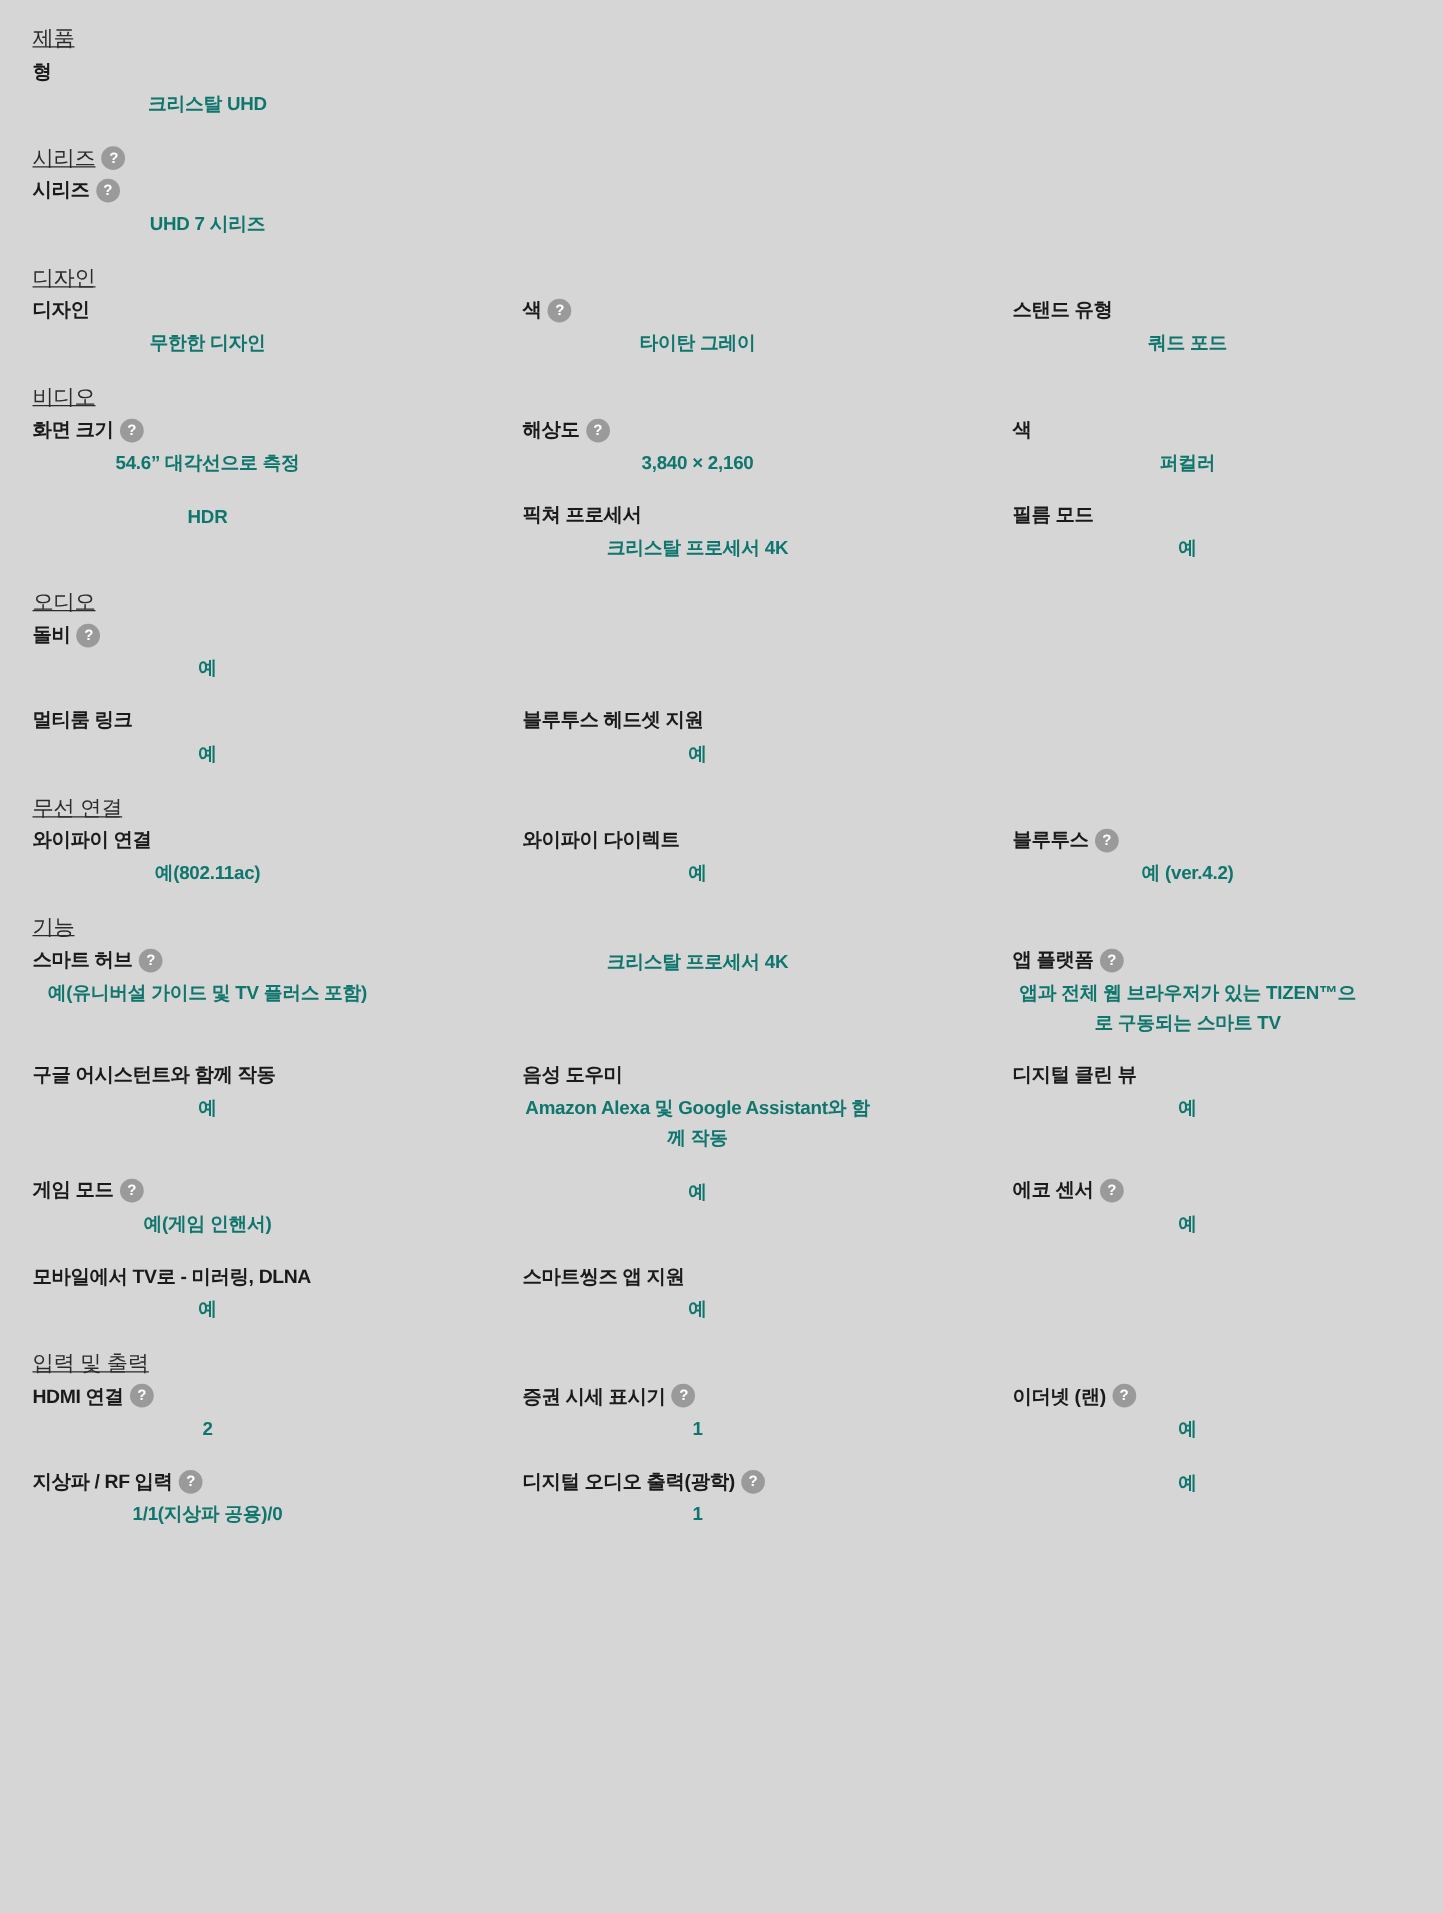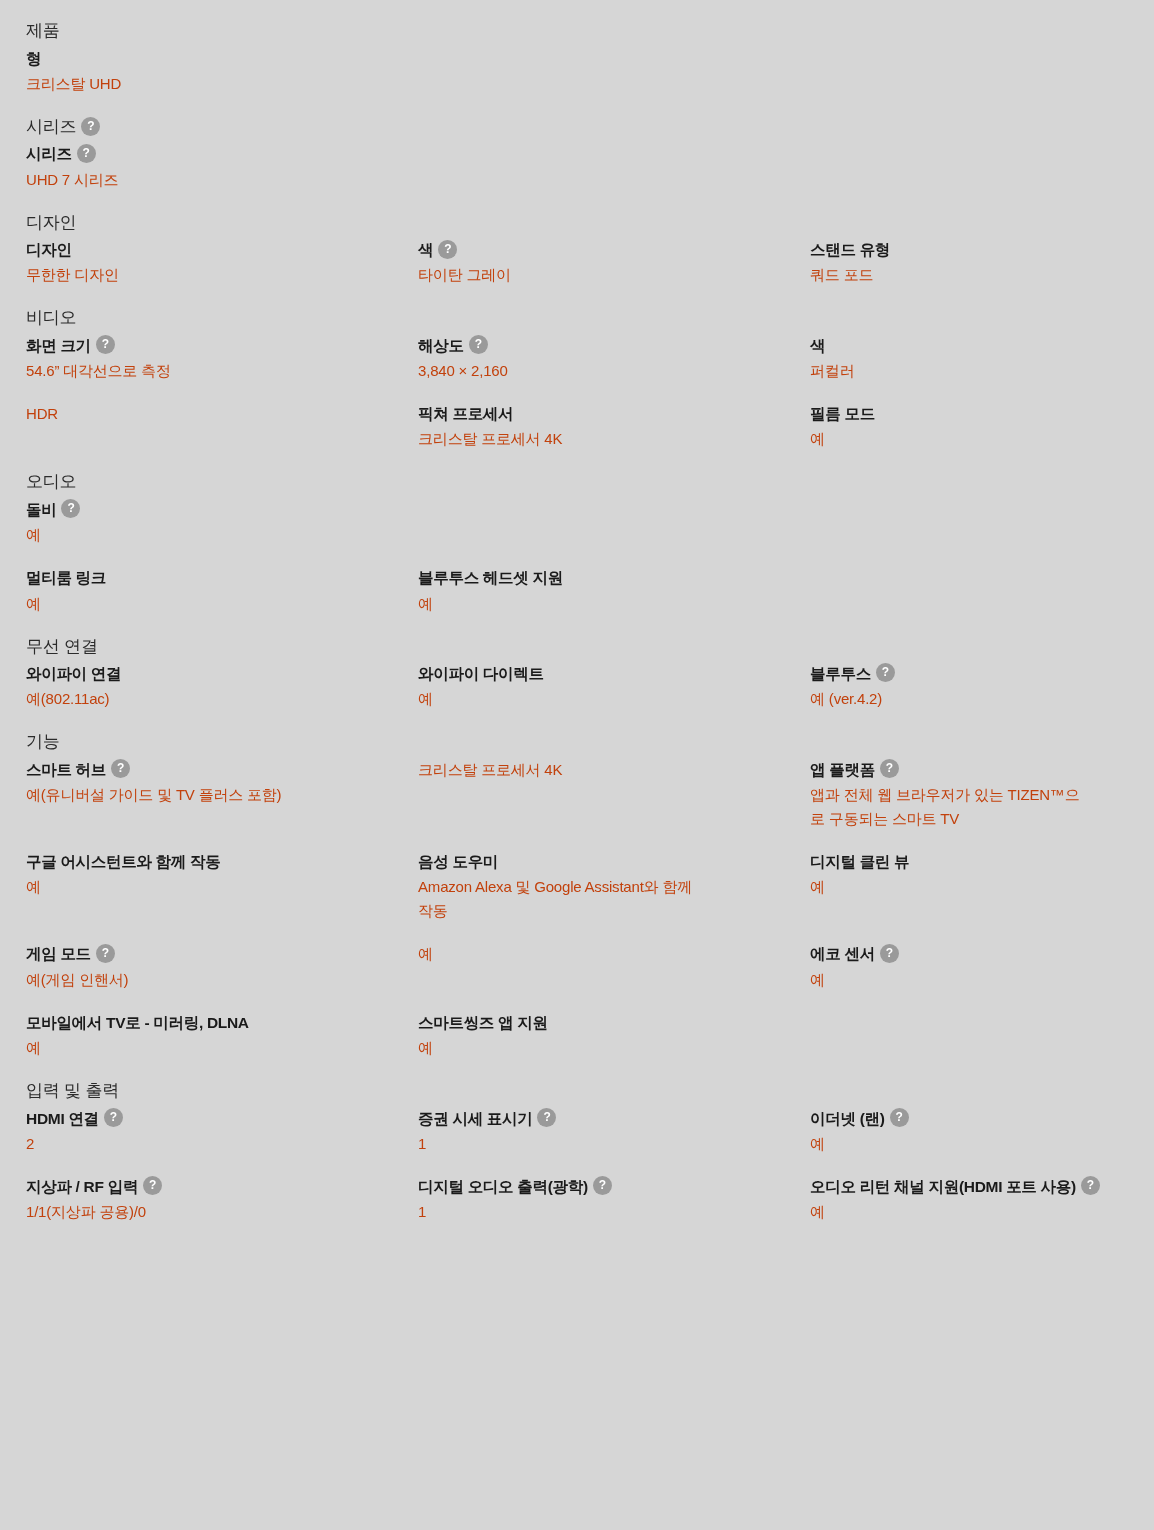--- a/index.html
+++ b/index.html
@@ -22,20 +22,21 @@
   .section {
     margin-bottom: 6px;
   }
   .section-title {
     font-size: 17px;
     font-weight: 400;
     color: #2b2b2b;
     letter-spacing: -0.2px;
     margin: 0 0 2px 0;
     line-height: 1.5;
+    text-decoration: underline;
   }
   .rows {
     display: block;
   }
   .row {
     display: flex;
     flex-direction: row;
     align-items: flex-start;
     margin-bottom: 18px;
   }
@@ -60,27 +61,28 @@
     color: #1a1a1a;
     line-height: 1.6;
     letter-spacing: -0.3px;
     display: block;
   }
   .spec-label .lbl-text {
     vertical-align: middle;
   }
   .spec-value {
     font-size: 15px;
-    font-weight: 400;
-    color: #c2410c;
+    font-weight: 700;
+    color: #0f766e;
     line-height: 1.6;
     letter-spacing: -0.2px;
     margin-top: 1px;
     display: block;
     max-width: 280px;
+    text-align: center;
   }
   .help-icon {
     display: inline-block;
     width: 19px;
     height: 19px;
     border-radius: 50%;
     background: #9a9a9a;
     color: #ffffff;
     font-size: 12px;
     font-weight: bold;
@@ -292,19 +294,18 @@
         <div class="row">
           <div class="cell">
             <div class="spec-label"><span class="lbl-text">지상파 / RF 입력</span><span class="help-icon">?</span></div>
             <div class="spec-value">1/1(지상파 공용)/0</div>
           </div>
           <div class="cell">
             <div class="spec-label"><span class="lbl-text">디지털 오디오 출력(광학)</span><span class="help-icon">?</span></div>
             <div class="spec-value">1</div>
           </div>
           <div class="cell">
-            <div class="spec-label"><span class="lbl-text">오디오 리턴 채널 지원(HDMI 포트 사용)</span><span class="help-icon">?</span></div>
             <div class="spec-value">예</div>
           </div>
         </div>
       </div>
     </div>
   </div>
 
 </body></html>

